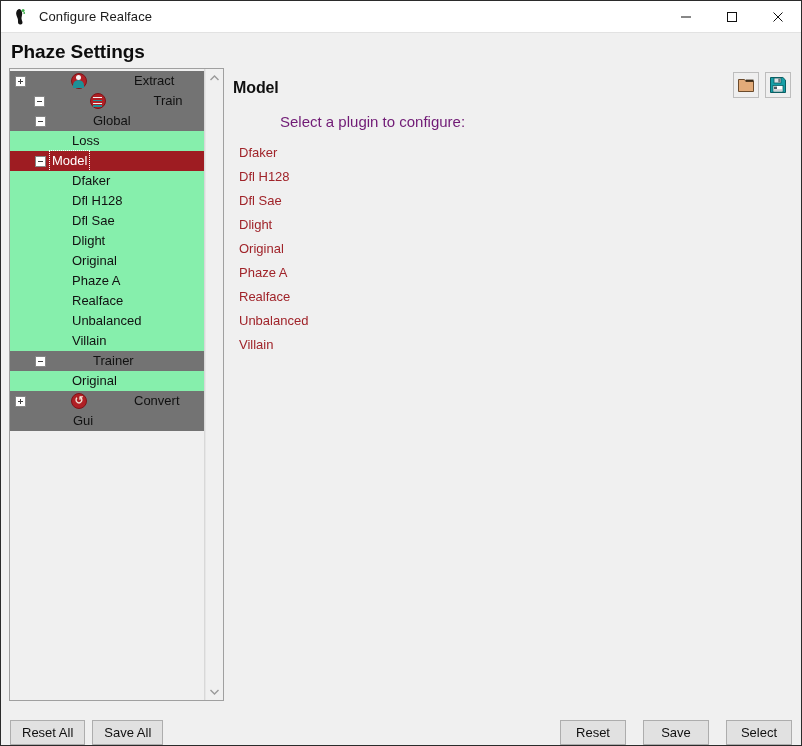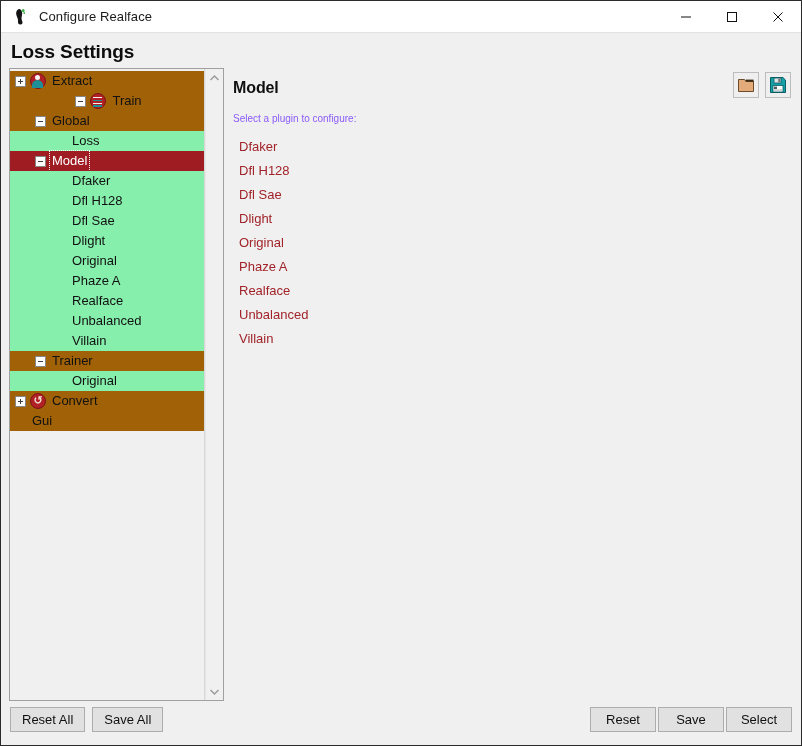--- a/index.html
+++ b/index.html
@@ -117,21 +117,21 @@
     height: 20px;
     line-height: 20px;
     display: flex;
     align-items: center;
     font-size: 13px;
     color: #111111;
     white-space: nowrap;
     background: #86efac;
     position: relative;
   }
-  .tree-row.alt { background: #a16207; }
+  .tree-row.alt { background: #737373; gap: 41px; }
   .tree-row.selected {
     background: #9e1c22;
     color: #ffffff;
   }
   .tree-row .label-box {
     display: inline-block;
     padding: 0 2px;
   }
   .tree-row.selected .label-box {
     outline: 1px dotted #ffffff;
@@ -268,43 +268,44 @@
   .tool-btn svg { display: block; }
 
   .panel-title {
     font-size: 16px;
     font-weight: bold;
     color: #101010;
     padding: 11px 0 0 2px;
     letter-spacing: -0.1px;
   }
   .panel-subtitle {
-    font-size: 10px;
-    color: #8b5cf6;
+    font-size: 15px;
+    color: #701a75;
     padding: 16px 0 0 2px;
+    margin-left: 47px;
   }
   .plugin-list {
     padding-top: 11px;
   }
   .plugin-link {
     display: block;
     font-size: 13px;
     color: #a0242a;
     padding: 3px 0 3px 8px;
     line-height: 18px;
     width: max-content;
     cursor: pointer;
   }
 
   
   .bottom-bar {
     height: 38px;
     min-height: 38px;
     display: flex;
-    align-items: flex-start;
+    align-items: flex-end;
     padding: 0 9px 0 9px;
     box-sizing: border-box;
     position: relative;
   }
   .btn {
     height: 25px;
     min-width: 66px;
     box-sizing: border-box;
     border: 1px solid #adadad;
     background: #e1e1e1;
@@ -315,21 +316,21 @@
     align-items: center;
     justify-content: center;
     padding: 0 11px;
     cursor: pointer;
   }
   .btn-left-group { display: flex; gap: 7px; }
   .btn-right-group {
     position: absolute;
     right: 9px;
     display: flex;
-    gap: 2px;
+    gap: 17px;
   }
 </style>
 </head>
 <body>
 
 <div class="window">
 
   <div class="titlebar">
     <div class="titlebar-icon">
       <svg width="22" height="22" viewBox="0 0 22 22">
@@ -353,21 +354,21 @@
       <div class="win-btn">
         <svg width="12" height="12" viewBox="0 0 12 12">
             <line x1="1.5" y1="1.5" x2="10.5" y2="10.5" stroke="#111" stroke-width="1"></line>
             <line x1="10.5" y1="1.5" x2="1.5" y2="10.5" stroke="#111" stroke-width="1"></line>
           </svg>
       </div>
     </div>
   </div>
 
   <div class="page-head">
-    <div class="page-title">Loss Settings</div>
+    <div class="page-title">Phaze Settings</div>
   </div>
 
   <div class="content">
 
     <div class="tree-panel">
       <div class="tree-scrollarea">
         <div class="tree-list" id="tree-list">
             <div class="tree-row alt" style="padding-left: 5px;">
               <span class="expander plus"></span>
               <span class="node-icon ic-extract">

